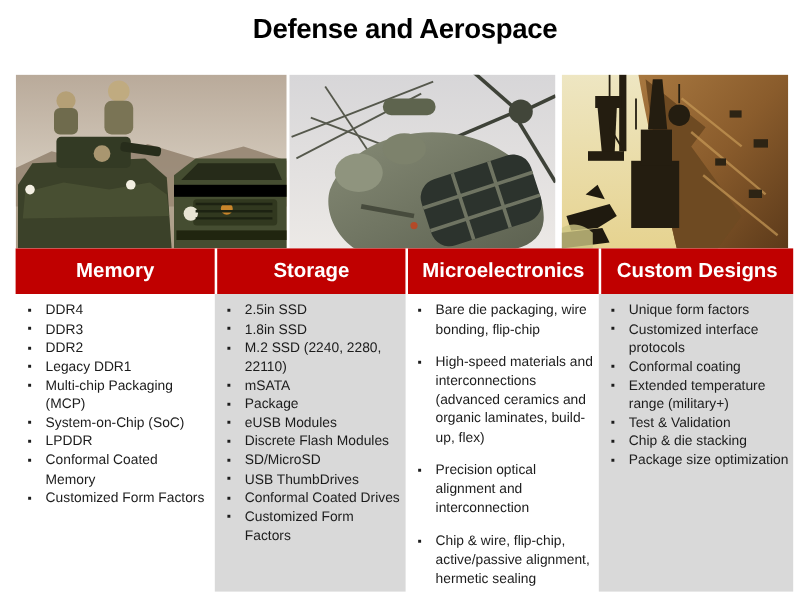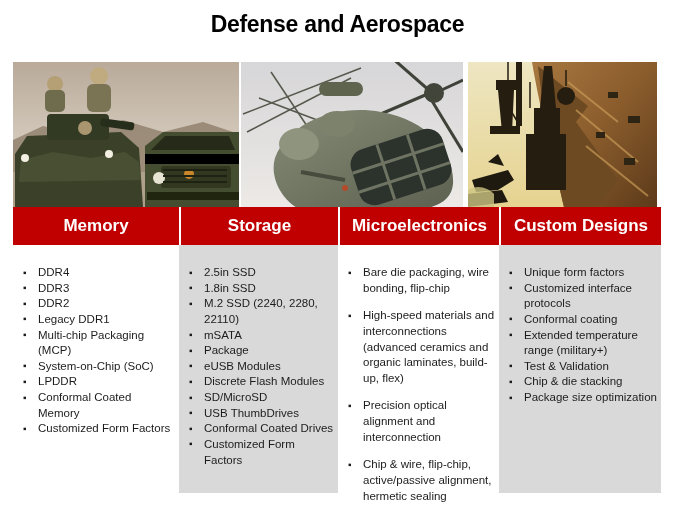--- a/index.html
+++ b/index.html
@@ -38,21 +38,21 @@
   .head {
     height: 38px;
     background: var(--accent-red, #C00000);
     color: #fff; font-weight: bold; font-size: 17px;
     display: flex; align-items: center; justify-content: center;
     white-space: nowrap;
   }
   .col + .col .head { border-left: 2px solid #fff; }
   .body {
     height: 248px;
-    padding: 20px 4px 0 8px;
+    padding: 7px 4px 0 8px;
   }
   .bg-gray { background: var(--column-gray, #D9D9D9); }
   ul.items {
     list-style: none; margin: 0; padding: 0;
     font-size: 11.5px; line-height: 1.36; color: #1c1c1c;
   }
   ul.items li { position: relative; padding-left: 17px; }
   ul.items li::before {
     content: "▪";
     position: absolute; left: 2px; top: 0.5px;

